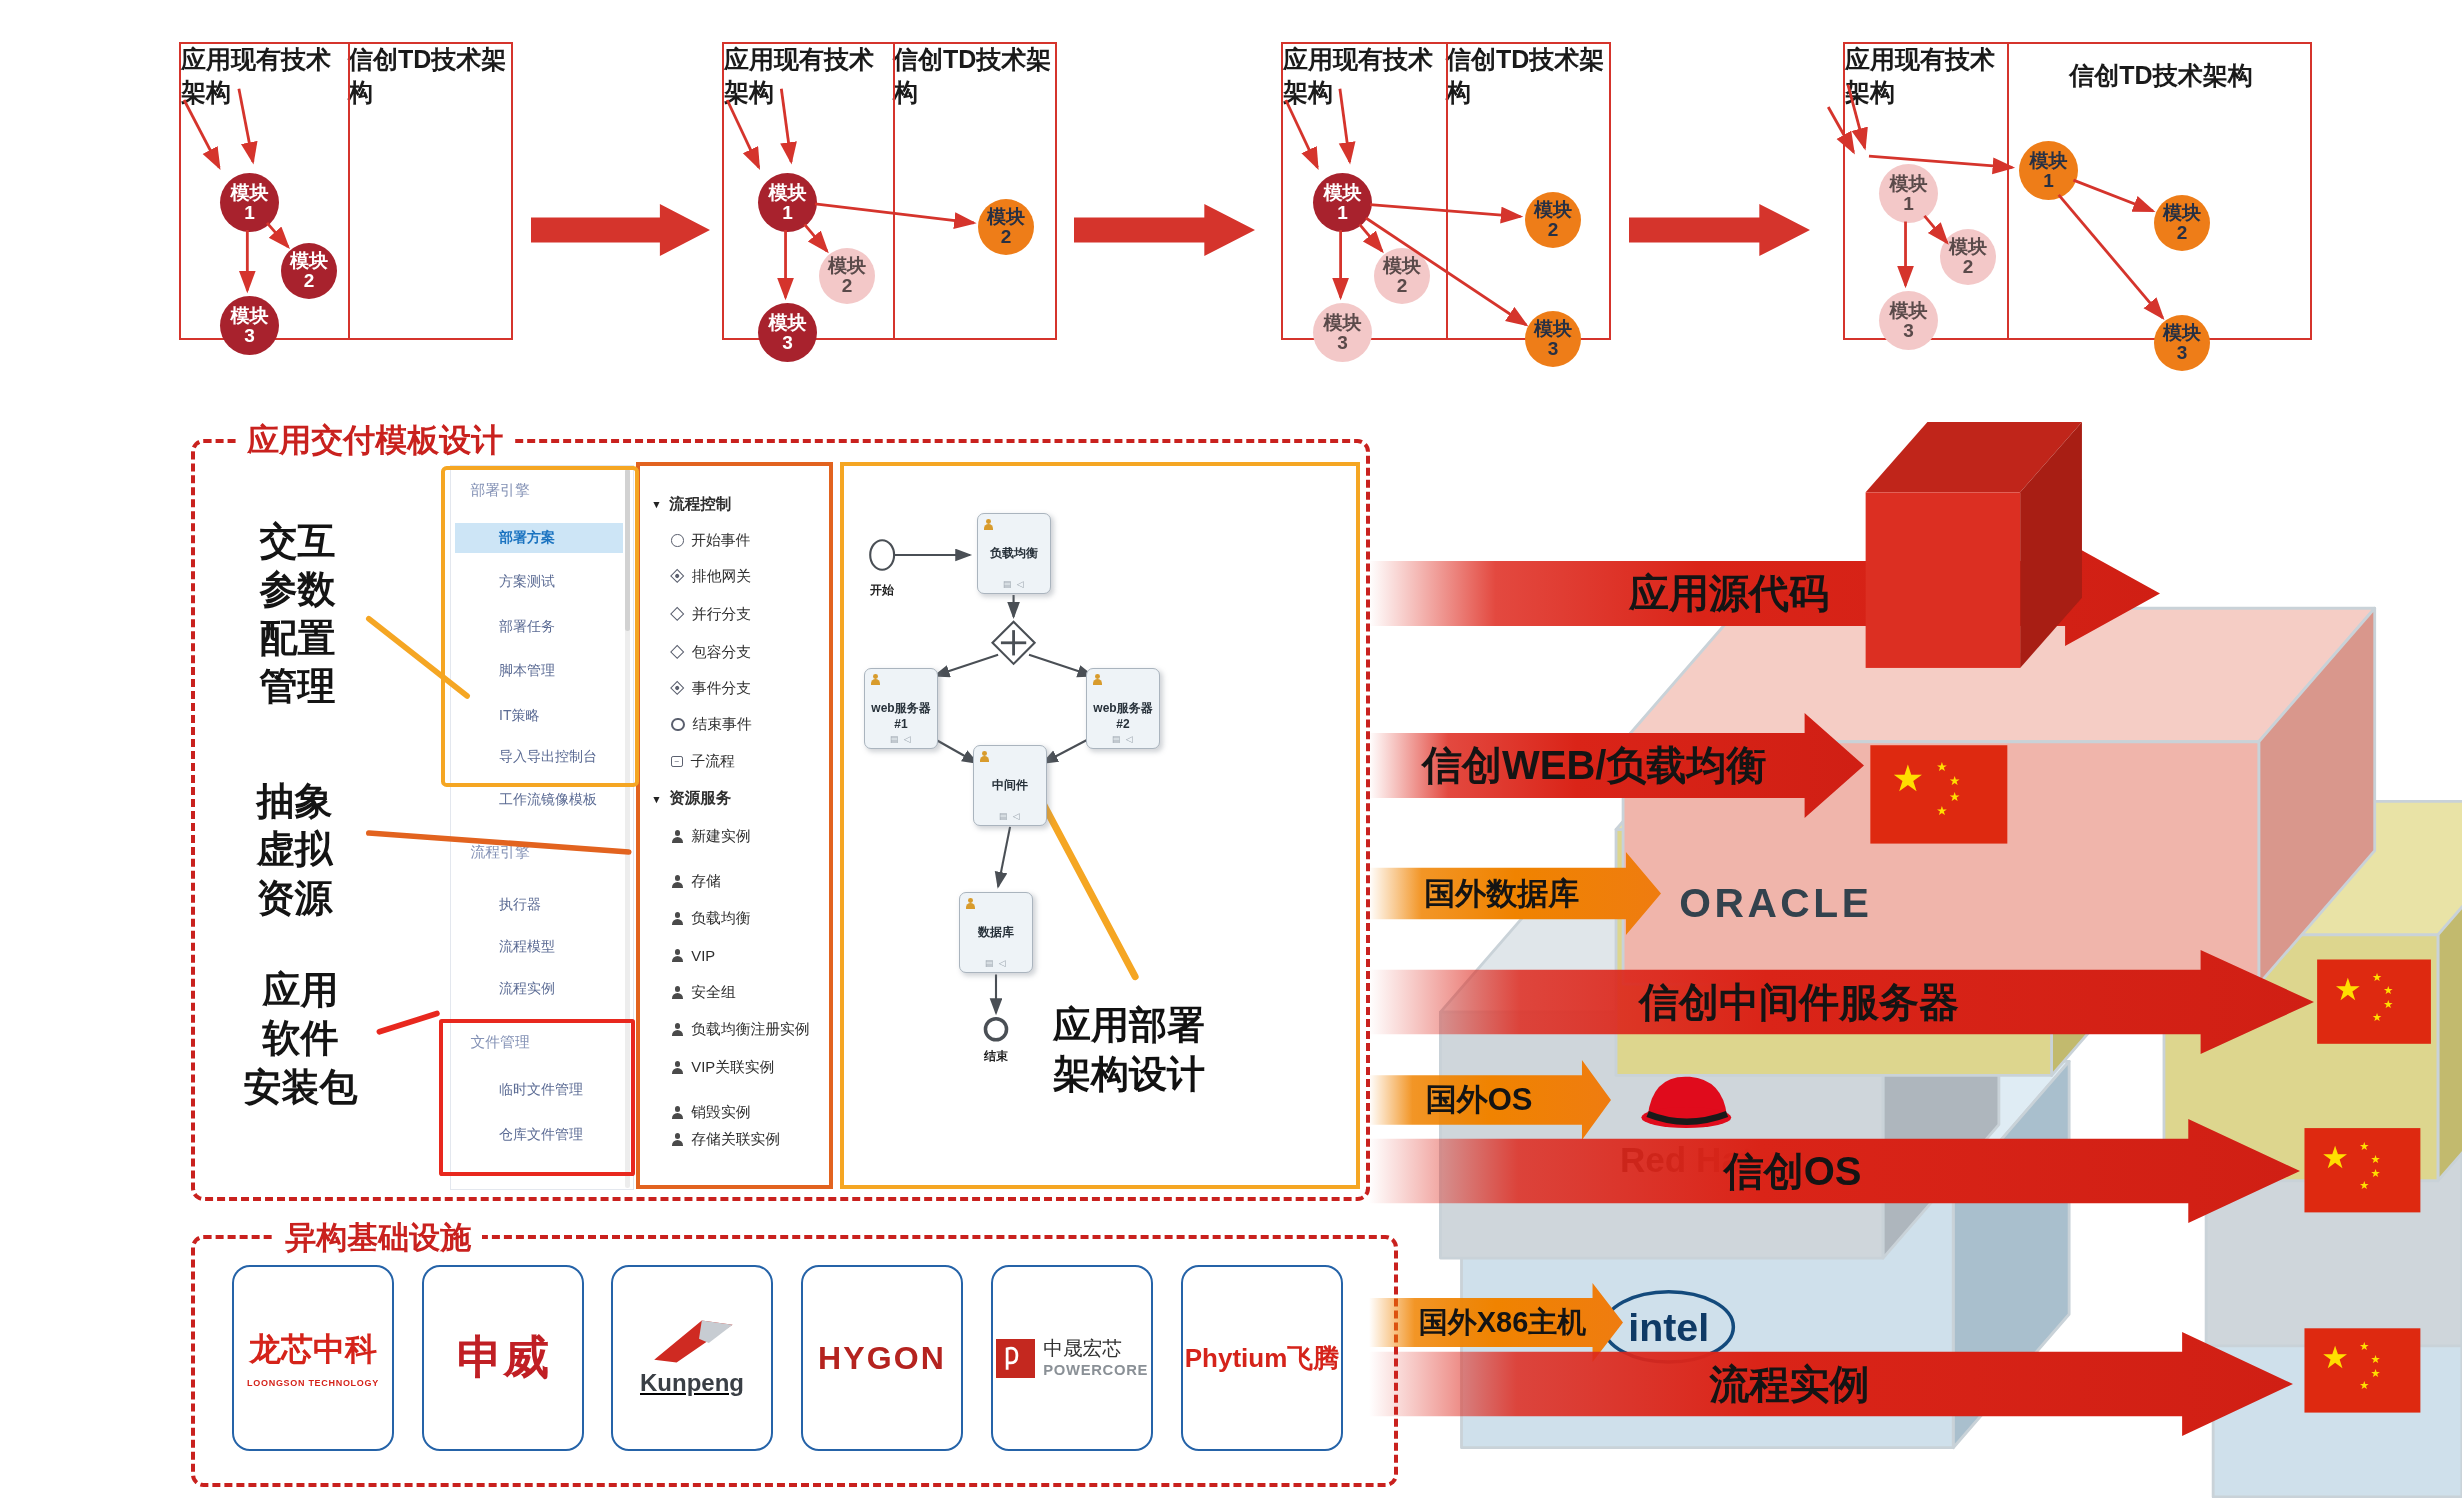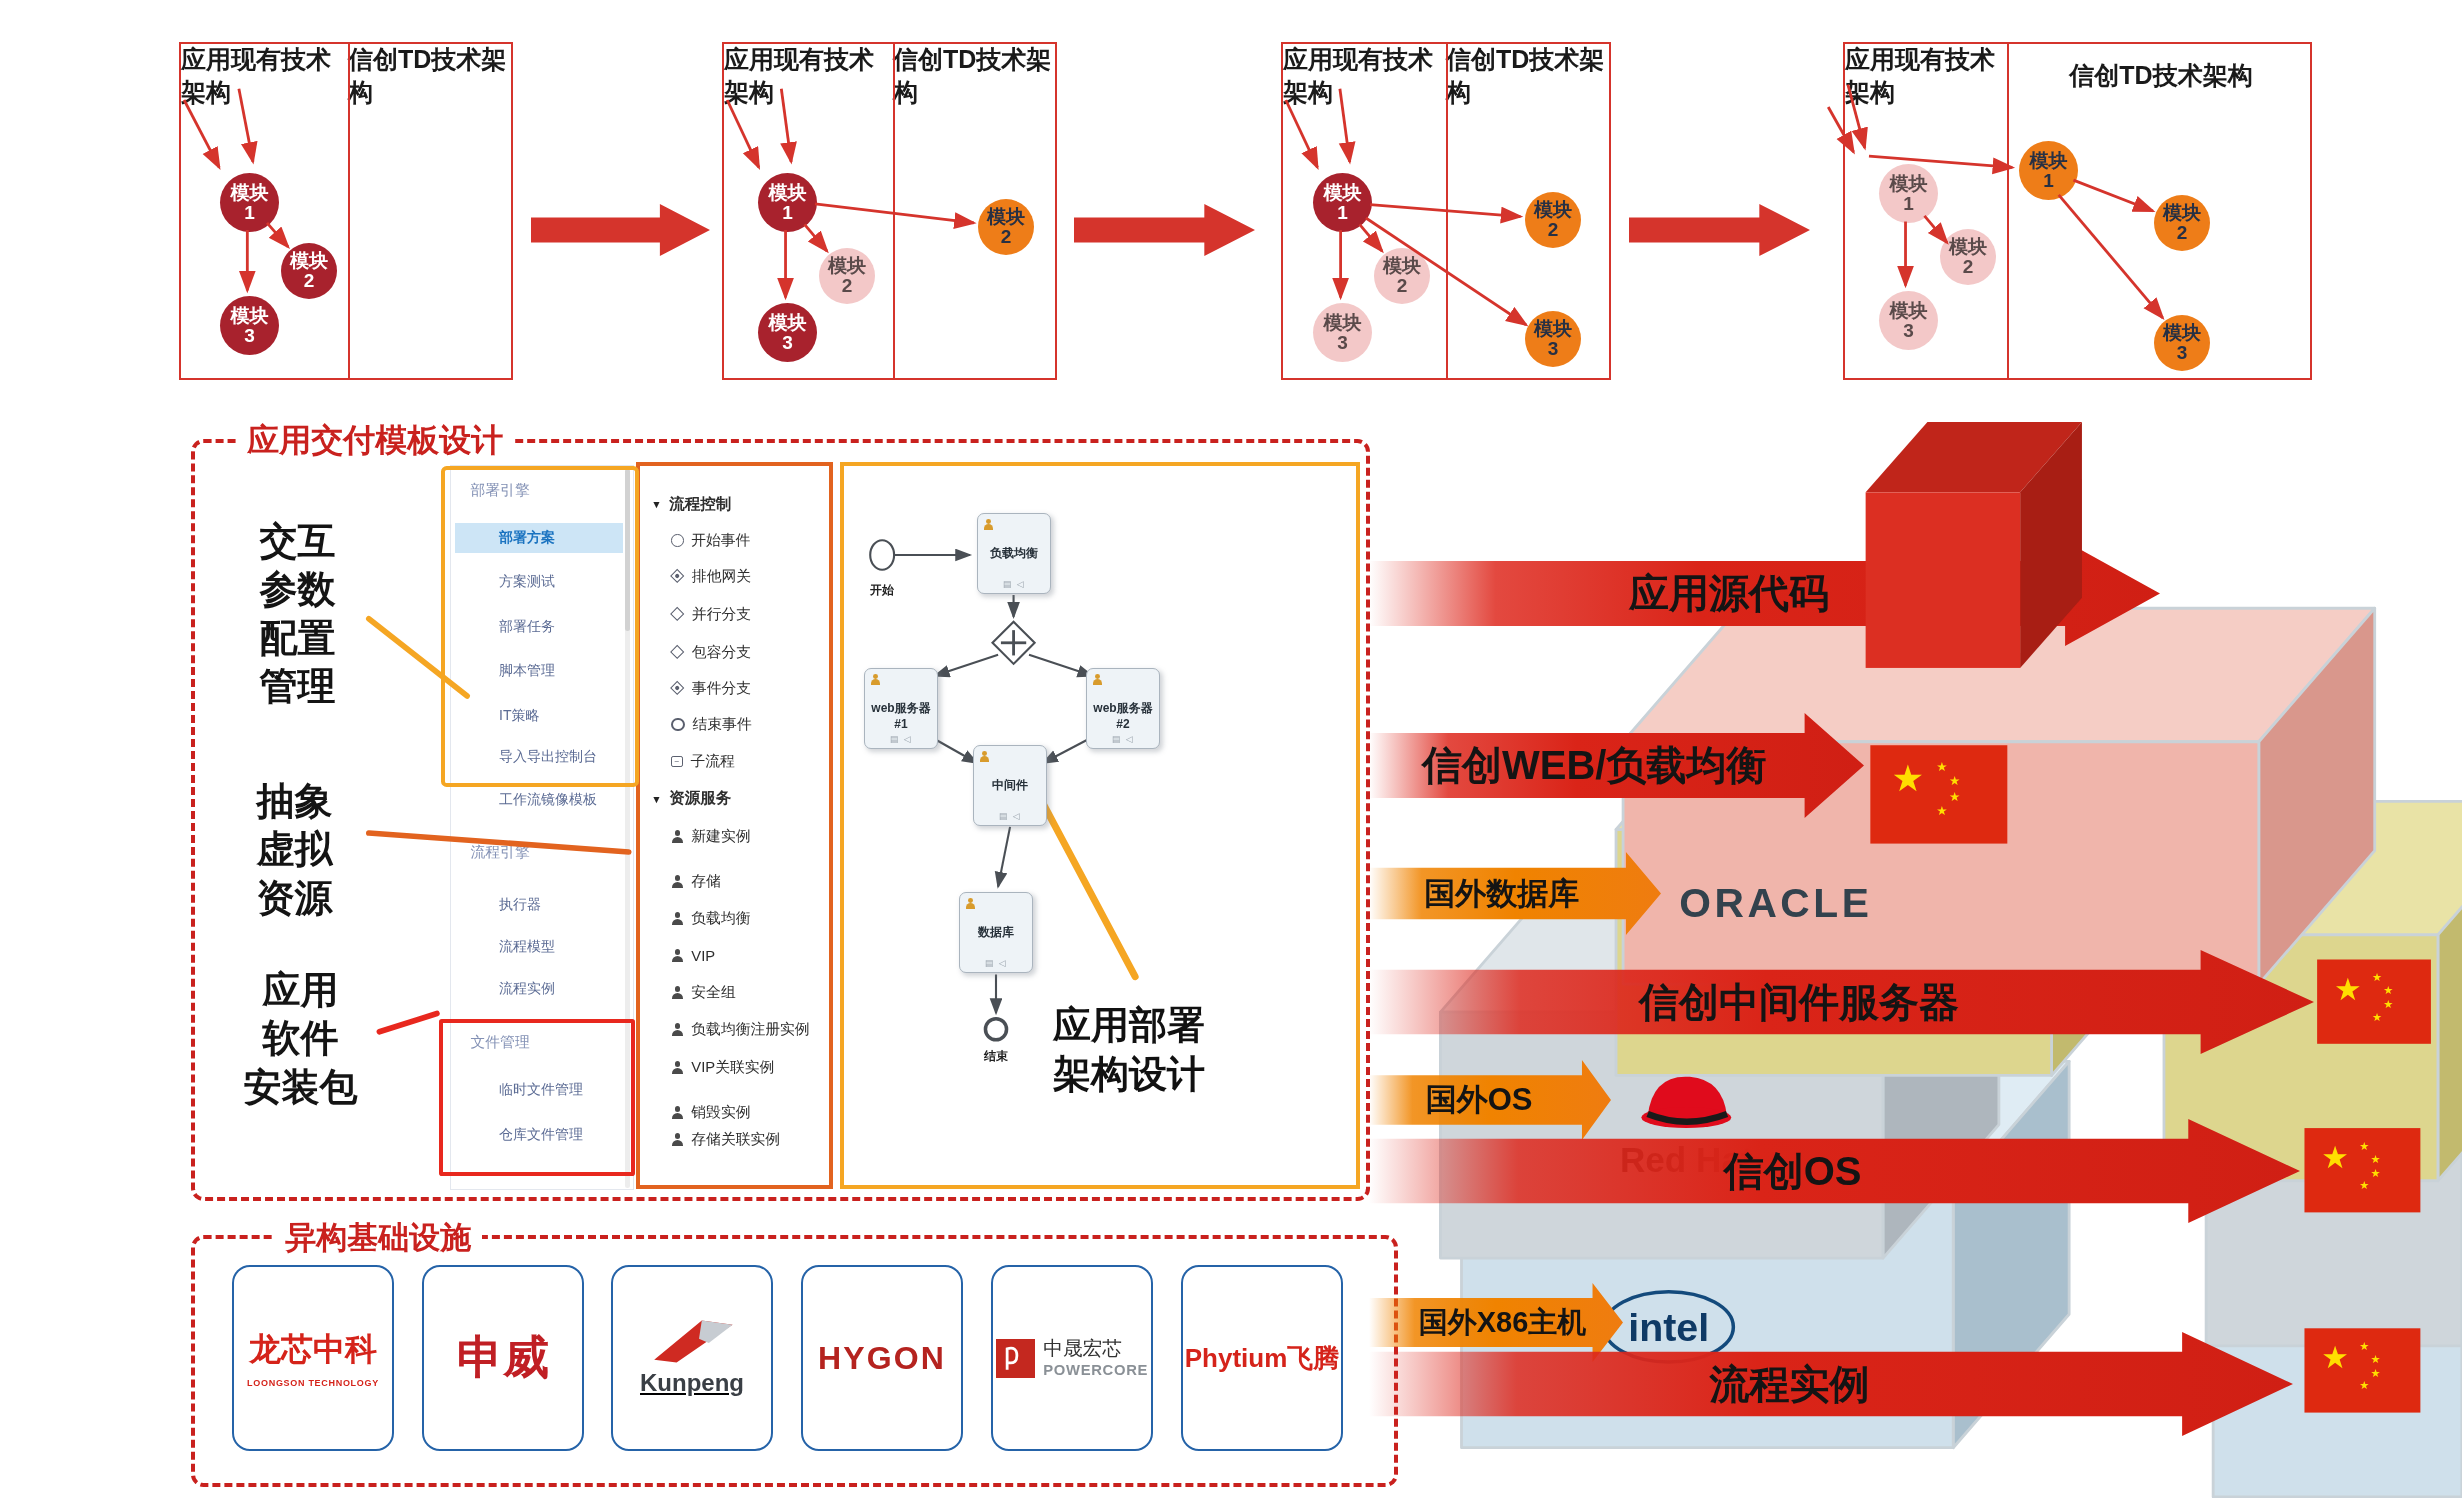--- a/index.html
+++ b/index.html
@@ -2,21 +2,21 @@
 <html style="font-size:11.2px"><head>
 <meta charset="utf-8">
 <style>
   html,body{margin:0;padding:0;background:#fff;}
   #page{position:relative;width:2462px;height:1499px;background:#fff;overflow:hidden;
         font-family:"Liberation Sans",sans-serif;}
   .abs{position:absolute;}
   .preline{white-space:pre-line;}
 
   
-  .panel{position:absolute;top:42px;height:338px;border:2.8px solid #d5342c;background:#fff;box-sizing:border-box;text-decoration:underline;}
+  .panel{position:absolute;top:42px;height:298px;border:2.8px solid #d5342c;background:#fff;box-sizing:border-box;text-decoration:underline;}
   .panel .divider{position:absolute;top:0;bottom:0;width:2.1px;background:#d5342c;}
   .phead{position:absolute;top:14px;height:35px;display:flex;align-items:center;justify-content:center;
          font-size:25px;font-weight:bold;color:#1a1a1a;}
   .mod{position:absolute;border-radius:50%;display:flex;flex-direction:column;align-items:center;justify-content:center;
        font-weight:bold;line-height:1.05;}
   .mod span{font-size:19px;}
   .mod.dark{background:#a8222d;color:#fff;}
   .mod.pink{background:#f3c8c8;color:#5a4a4a;}
   .mod.orange{background:#ee7d18;color:#273043;}
   .barrow{position:absolute;background:#d5342c;

